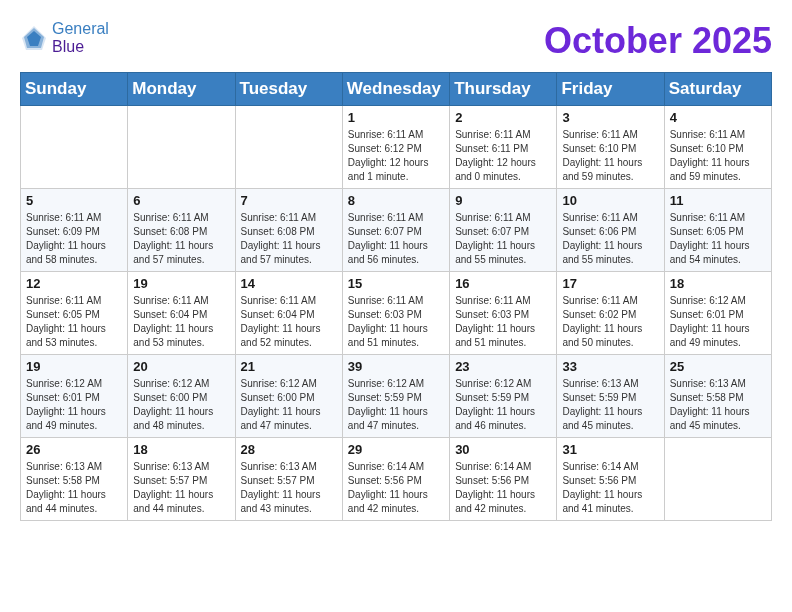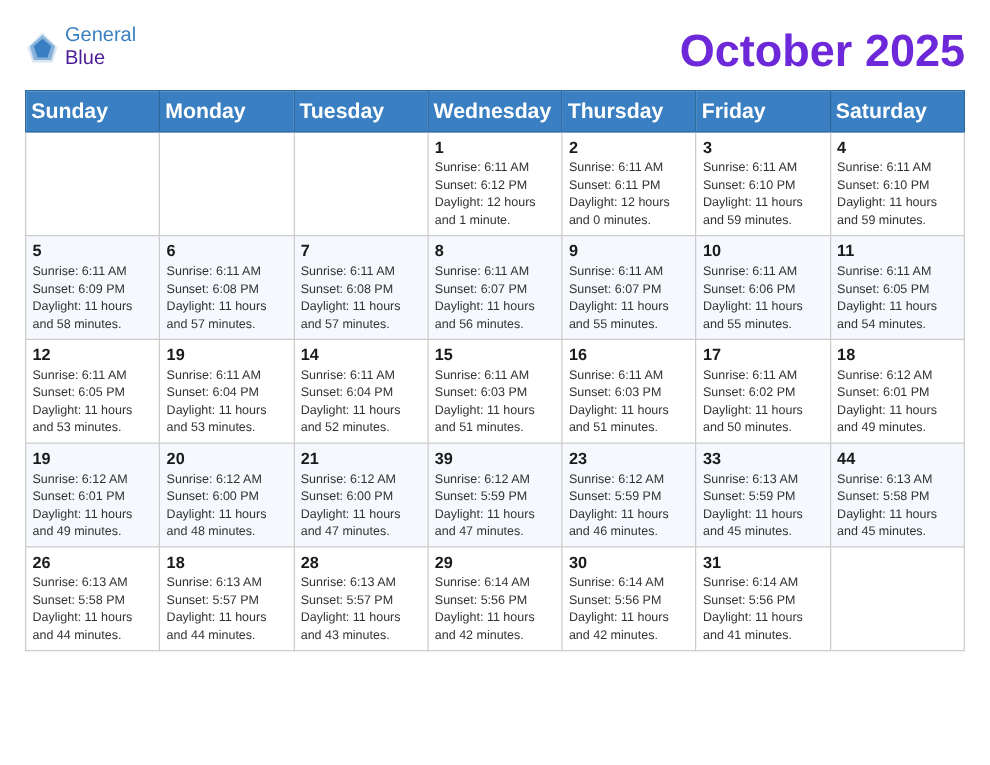--- a/index.html
+++ b/index.html
@@ -220,21 +220,21 @@
         </td>
         <td>
           <div class="day-number">23</div>
           <div class="day-info">Sunrise: 6:12 AM<br>Sunset: 5:59 PM<br>Daylight: 11 hours and 46 minutes.</div>
         </td>
         <td>
           <div class="day-number">33</div>
           <div class="day-info">Sunrise: 6:13 AM<br>Sunset: 5:59 PM<br>Daylight: 11 hours and 45 minutes.</div>
         </td>
         <td>
-          <div class="day-number">44</div>
+          <div class="day-number">25</div>
           <div class="day-info">Sunrise: 6:13 AM<br>Sunset: 5:58 PM<br>Daylight: 11 hours and 45 minutes.</div>
         </td>
       </tr>
       <tr>
         <td>
           <div class="day-number">26</div>
           <div class="day-info">Sunrise: 6:13 AM<br>Sunset: 5:58 PM<br>Daylight: 11 hours and 44 minutes.</div>
         </td>
         <td>
           <div class="day-number">18</div>

